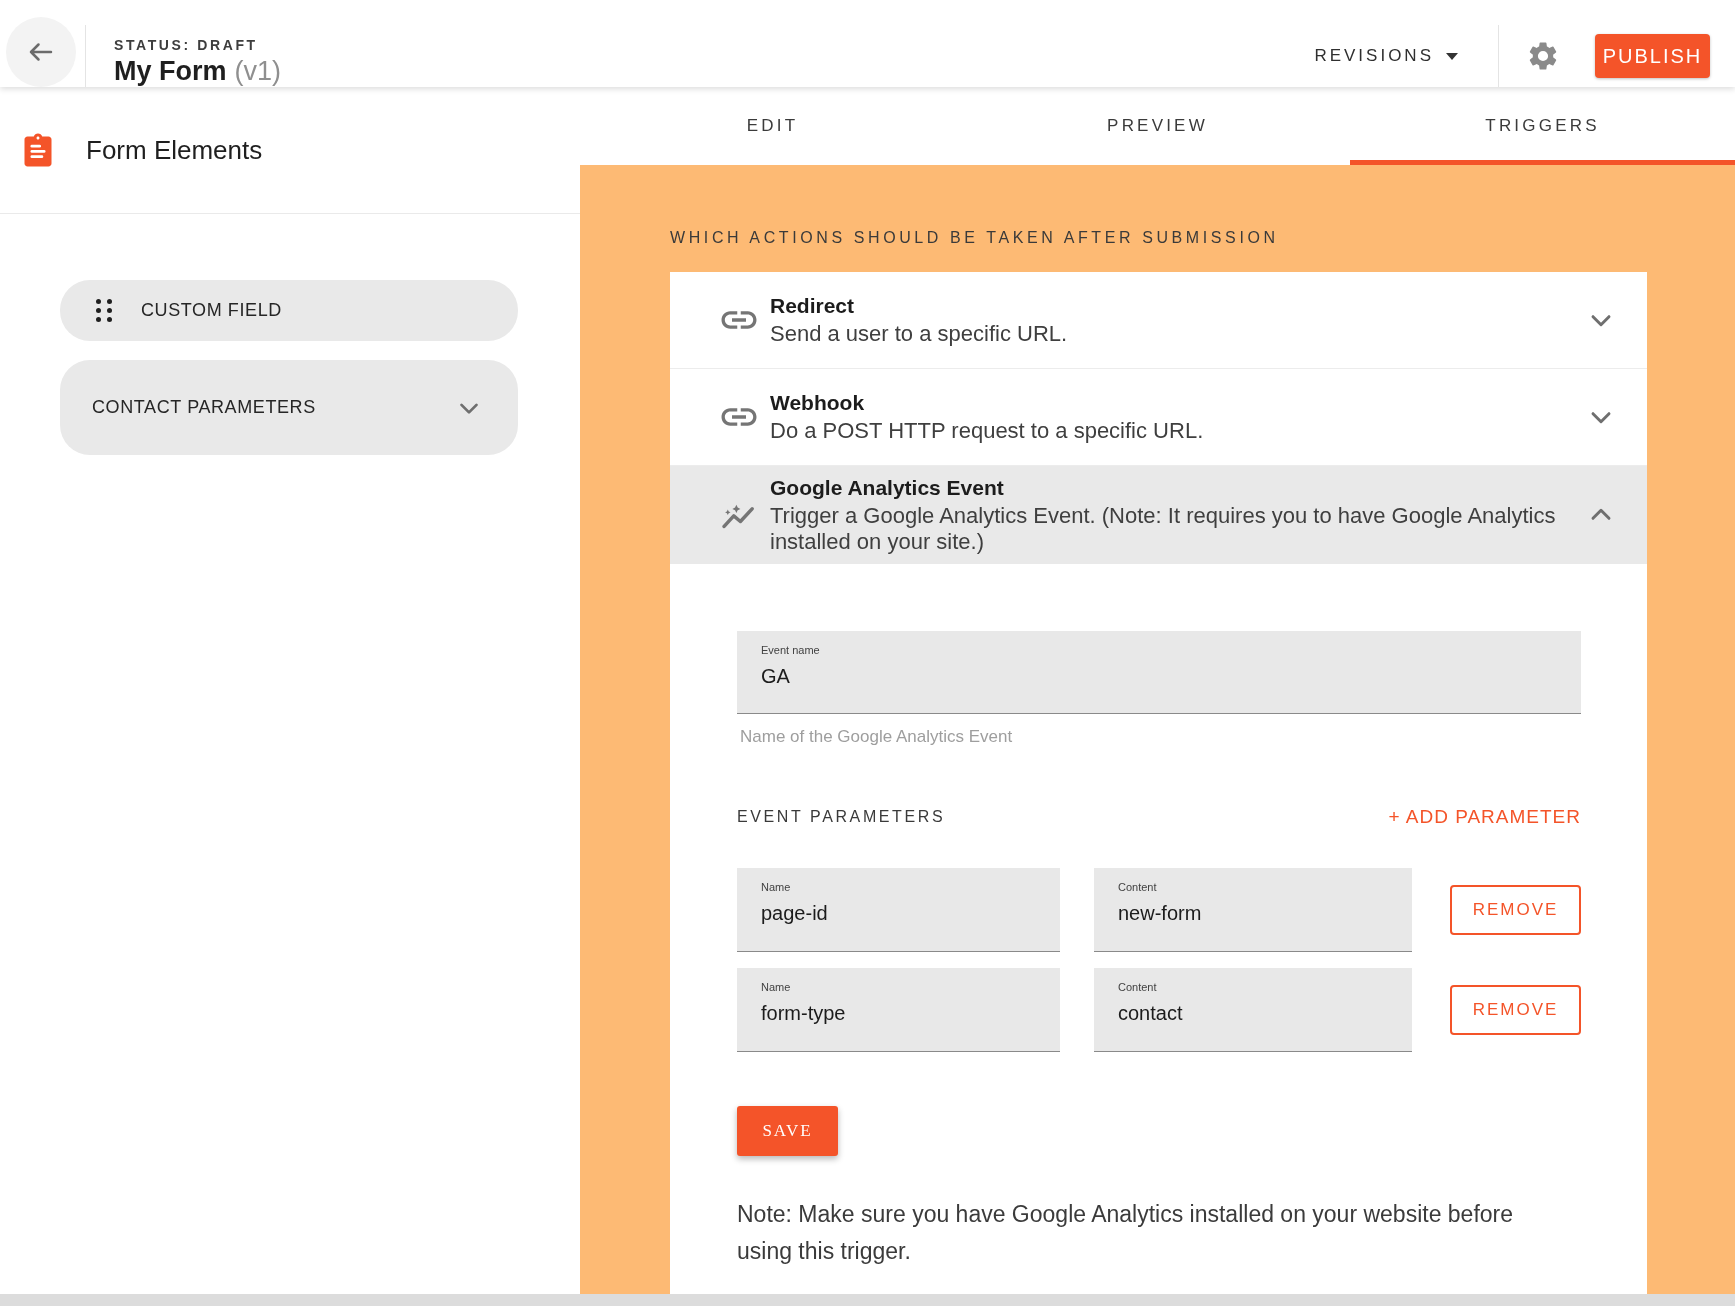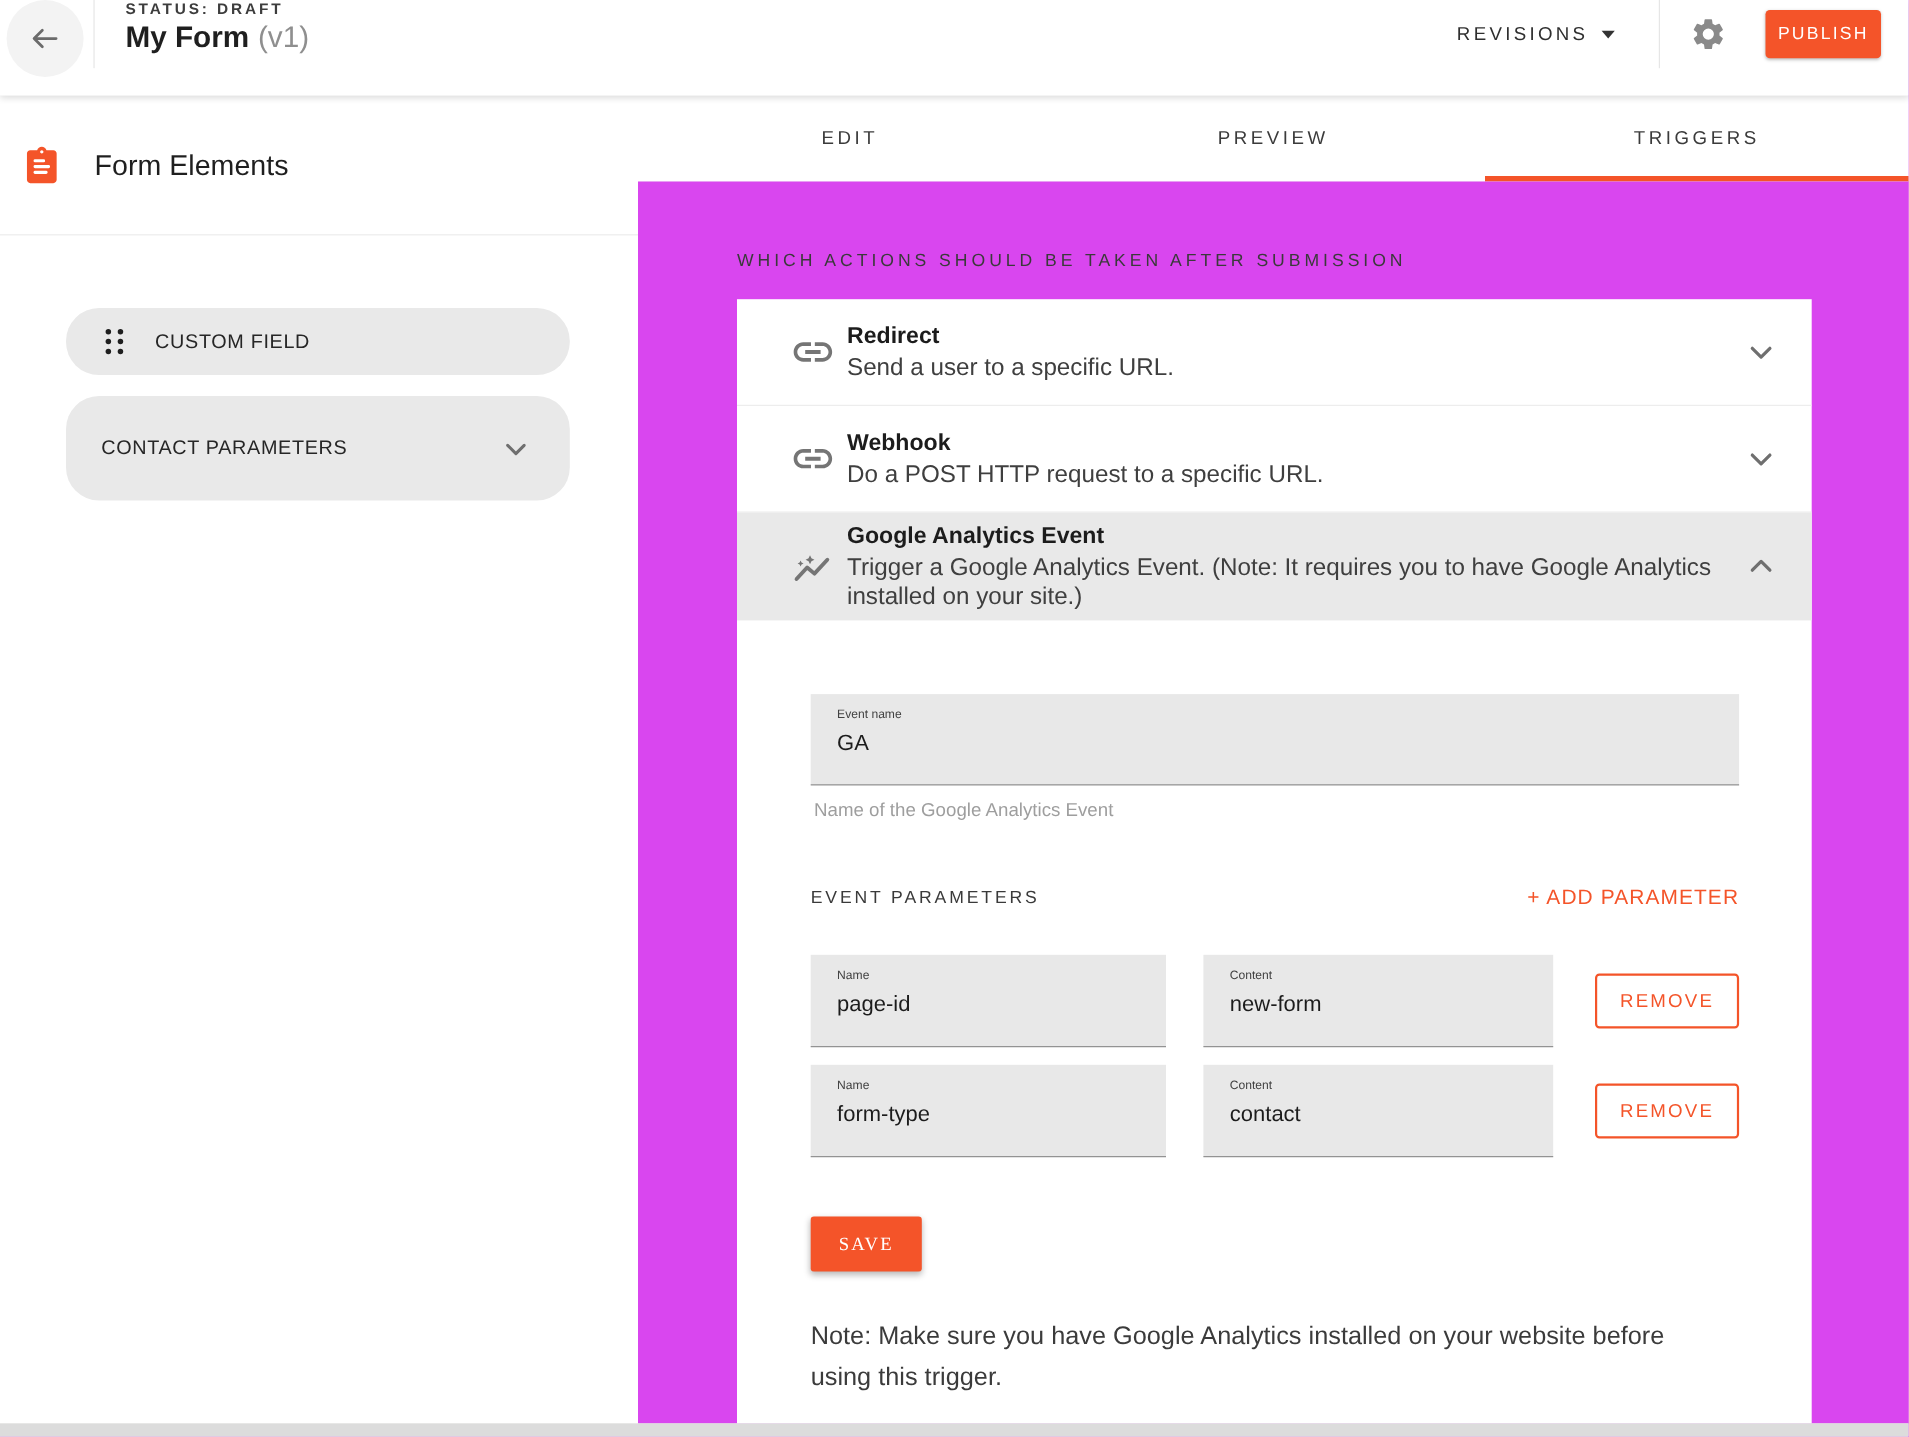--- a/index.html
+++ b/index.html
@@ -5,44 +5,44 @@
   * { margin:0; padding:0; box-sizing:border-box; }
   html,body { width:1735px; height:1306px; }
   body {
     font-family:"Liberation Sans","DejaVu Sans",sans-serif;
     background:#f0f0ef; position:relative; overflow:hidden; color:#212121;
   }
 
   
   .header {
     position:absolute; top:0; left:0; width:1735px; height:87px;
-    background:#fff; z-index:10; display:flex; align-items:flex-start;
+    background:#fff; z-index:10; display:flex; align-items:flex-end;
     box-shadow:0 2px 6px rgba(0,0,0,0.14);
   }
   .back-btn {
     width:70px; height:70px; border-radius:50%; background:#f3f3f3;
     margin-left:6px; display:flex; align-items:center; justify-content:center;
     flex:0 0 auto; cursor:pointer;
   }
   .hdr-divider { width:1px; height:62px; background:#e4e4e4; margin-left:9px; }
   .status-block { margin-left:28px; }
   .status-label { font-size:14px; letter-spacing:2.6px; color:#3d3d3d; font-weight:600; }
   .form-title-row { margin-top:3px; font-size:27px; font-weight:700; color:#1f1f1f; }
   .form-version { color:#8f8f8f; font-weight:400; margin-left:8px; }
   .hdr-right { margin-left:auto; display:flex; align-items:center; }
   .revisions { display:flex; align-items:center; font-size:17px; letter-spacing:3px;
     color:#2f2f2f; cursor:pointer; }
   .caret-down { width:0; height:0; border-left:6px solid transparent;
     border-right:6px solid transparent; border-top:7px solid #333; margin-left:12px; }
   .hdr-divider2 { width:1px; height:62px; background:#e4e4e4; margin-left:40px; }
   .gear { margin-left:27px; cursor:pointer; display:flex; }
   .publish-btn {
-    margin-left:35px; margin-right:25px; width:105px; height:44px;
+    margin-left:35px; margin-right:25px; width:115px; height:44px;
     background:var(--accent); color:#fff; border:none; border-radius:4px;
-    font-family:inherit; font-size:16px; letter-spacing:2px; cursor:pointer;
+    font-family:inherit; font-size:20px; letter-spacing:2px; cursor:pointer;
     box-shadow:0 1px 3px rgba(0,0,0,0.25);
   }
 
   :root { --accent:#F45429; }
 
   
   .sidebar {
     position:absolute; top:87px; left:0; width:580px; bottom:12px;
     background:#fff; z-index:5;
   }
@@ -65,21 +65,21 @@
   .pill-contact .pill-label { flex:1; }
 
   
   .main { position:absolute; top:87px; left:580px; width:1155px; bottom:12px; }
   .tabbar { height:78px; background:#fff; display:flex; }
   .tab { flex:1; display:flex; align-items:center; justify-content:center;
     font-size:17px; letter-spacing:3.2px; color:#3b3b3b; cursor:pointer; position:relative; }
   .tab.active::after { content:""; position:absolute; left:0; right:0; bottom:0;
     height:5px; background:var(--accent); }
   .content { position:absolute; top:78px; left:0; right:0; bottom:0;
-    background:#d946ef; padding-left:90px; overflow:hidden; }
+    background:#fdba74; padding-left:90px; overflow:hidden; }
   .section-title { margin-top:64px; font-size:16px; letter-spacing:3.6px;
     color:#3a3a3a; font-weight:500; }
 
   .card { margin-top:25px; width:977px; background:#fff; min-height:1020px; }
   .action-row { display:flex; align-items:center; height:97px;
     border-bottom:1px solid #ececec; cursor:pointer; }
   .action-row.expanded { background:#e9e9e9; height:98px; border-bottom:none; }
   .action-icon { width:44px; margin-left:48px; flex:0 0 auto; display:flex; }
   .action-text { margin-left:8px; width:800px; }
   .action-title { font-size:21px; font-weight:700; color:#1c1c1c; line-height:26px; }

